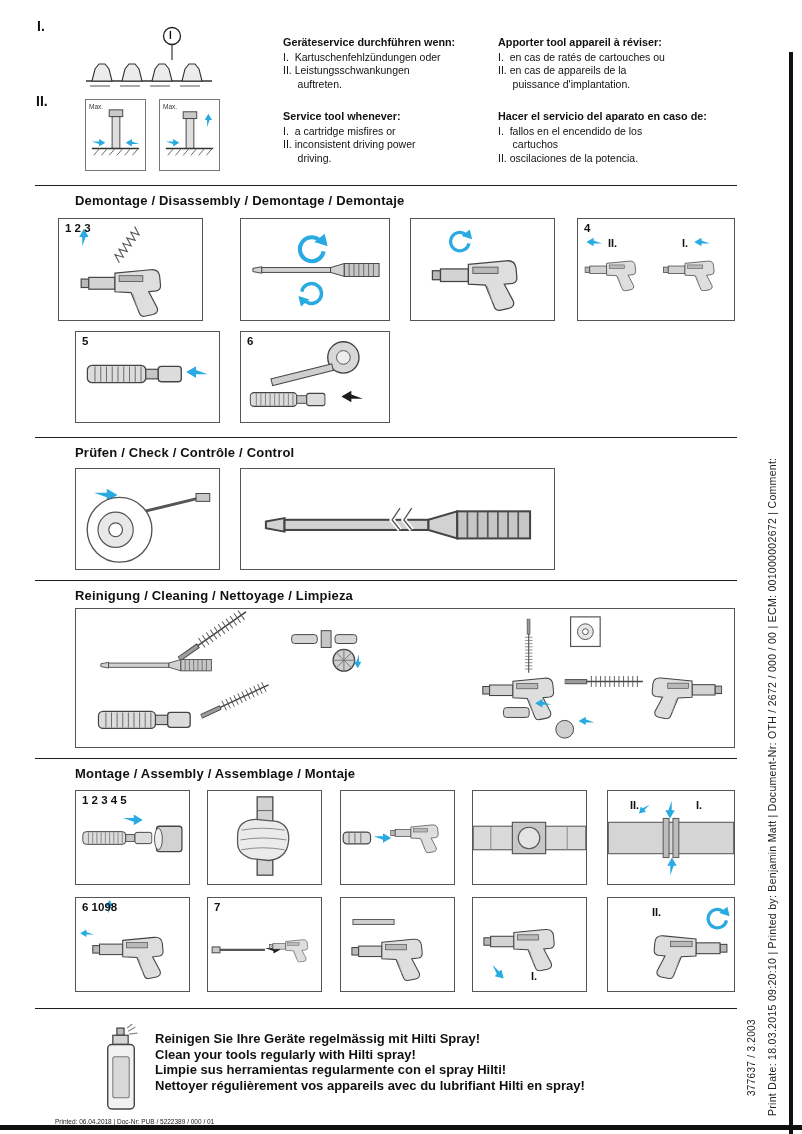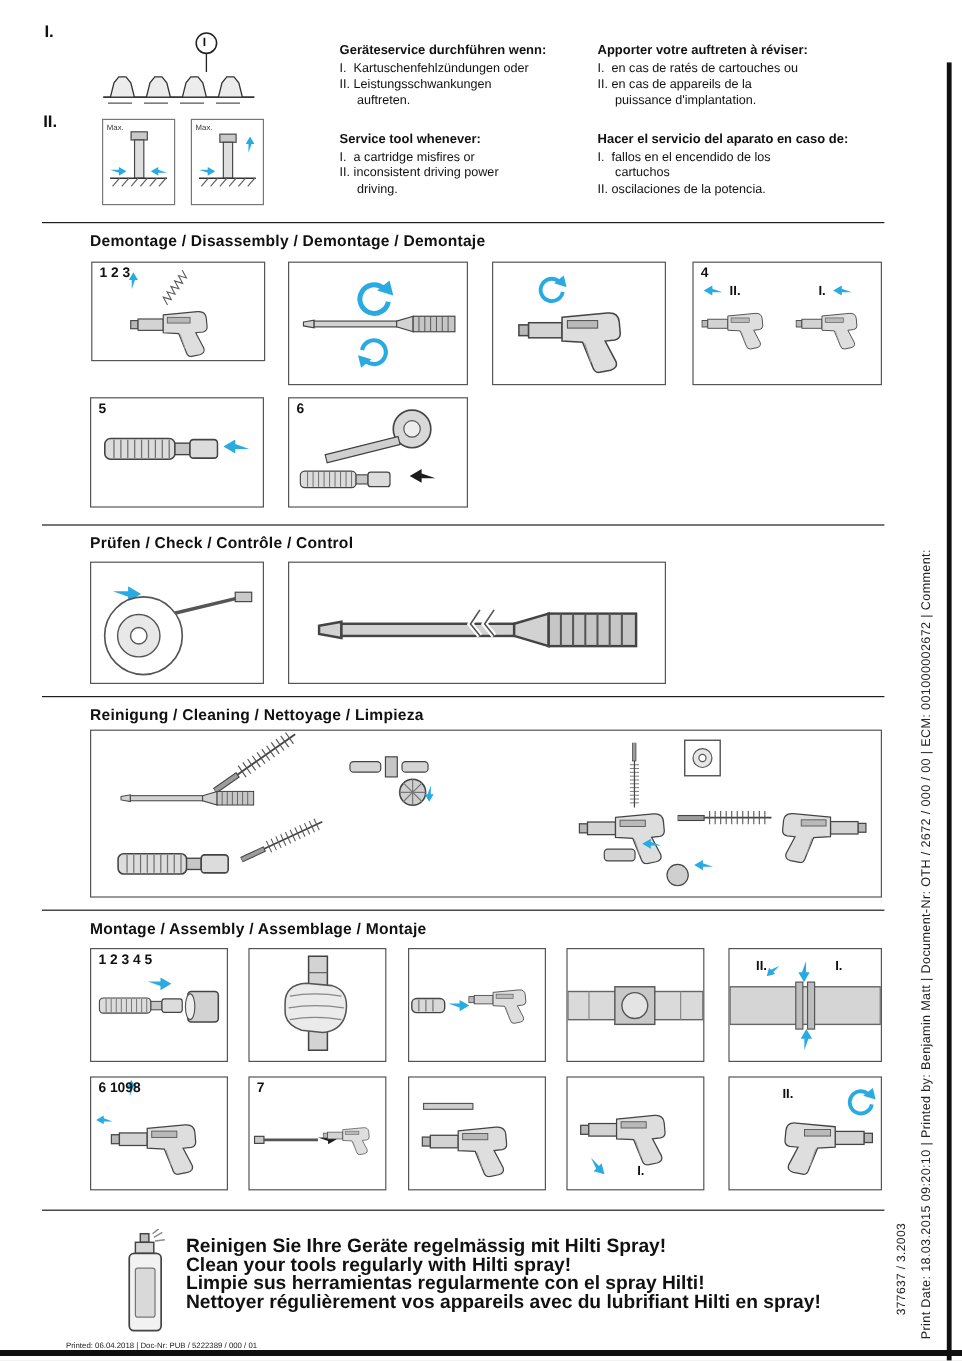--- a/index.html
+++ b/index.html
@@ -19,21 +19,21 @@
   .tblock { position:absolute; width:212px; font-size:10.5px; line-height:13.5px; }
   .tblock .t { font-weight:bold; font-size:10.8px; margin-bottom:1px; }
   .tblock .l { white-space:pre; }
   .roman { position:absolute; font-weight:bold; font-size:11px; z-index:2; }
   .c-cyan { color:#29abe2; }
   .c-dark { color:#1c1c1c; }
   .vtext {
     position:absolute; writing-mode:vertical-rl; transform:rotate(180deg);
     font-size:10.5px; letter-spacing:.3px; white-space:nowrap; color:#222;
   }
-  .bigbold { font-weight:bold; font-size:16px; line-height:15.5px; }
+  .bigbold { font-weight:bold; font-size:13px; line-height:15.5px; }
   .maxlbl { position:absolute; top:3px; left:3px; font-size:6.5px; color:#333; z-index:2; }
   .edge { position:absolute; background:#101010; }
 </style>
 </head>
 <body>
 
 <div id="page">
 
   <svg width="0" height="0" style="position:absolute" aria-hidden="true">
     <defs>
@@ -130,42 +130,42 @@
     </svg>
   </div>
 
   <div class="tblock" style="left:283px;top:36px">
     <div class="t">Geräteservice durchführen wenn:</div>
     <div class="l">I.  Kartuschenfehlzündungen oder</div>
     <div class="l">II. Leistungsschwankungen</div>
     <div class="l">     auftreten.</div>
   </div>
   <div class="tblock" style="left:498px;top:36px;width:235px">
-    <div class="t">Apporter votre auftreten à réviser:</div>
+    <div class="t">Apporter tool appareil à réviser:</div>
     <div class="l">I.  en cas de ratés de cartouches ou</div>
     <div class="l">II. en cas de appareils de la</div>
     <div class="l">     puissance d'implantation.</div>
   </div>
   <div class="tblock" style="left:283px;top:110px">
     <div class="t">Service tool whenever:</div>
     <div class="l">I.  a cartridge misfires or</div>
     <div class="l">II. inconsistent driving power</div>
     <div class="l">     driving.</div>
   </div>
   <div class="tblock" style="left:498px;top:110px;width:235px">
     <div class="t">Hacer el servicio del aparato en caso de:</div>
     <div class="l">I.  fallos en el encendido de los</div>
     <div class="l">     cartuchos</div>
     <div class="l">II. oscilaciones de la potencia.</div>
   </div>
 
   <div class="hr" style="top:185px"></div>
   <div class="sect-title" style="left:75px;top:193px">Demontage / Disassembly / Demontage / Demontaje</div>
 
-  <div class="ibox" style="left:76px;top:218px;width:145px;height:83px">
+  <div class="ibox" style="left:58px;top:218px;width:145px;height:103px">
     <span class="steplabel">1 2 3</span>
     <svg class="art" viewBox="0 0 145 103">
       <g transform="translate(52,40) rotate(-55)">
           <use href="#sym-spring" width="42" height="12"></use>
         </g>
       <g transform="translate(20,28) rotate(-90)">
           <use href="#sym-arrow" class="c-cyan" width="18" height="10"></use>
         </g>
       <use href="#sym-tool" x="18" y="38" width="110" height="62"></use>
     </svg>

